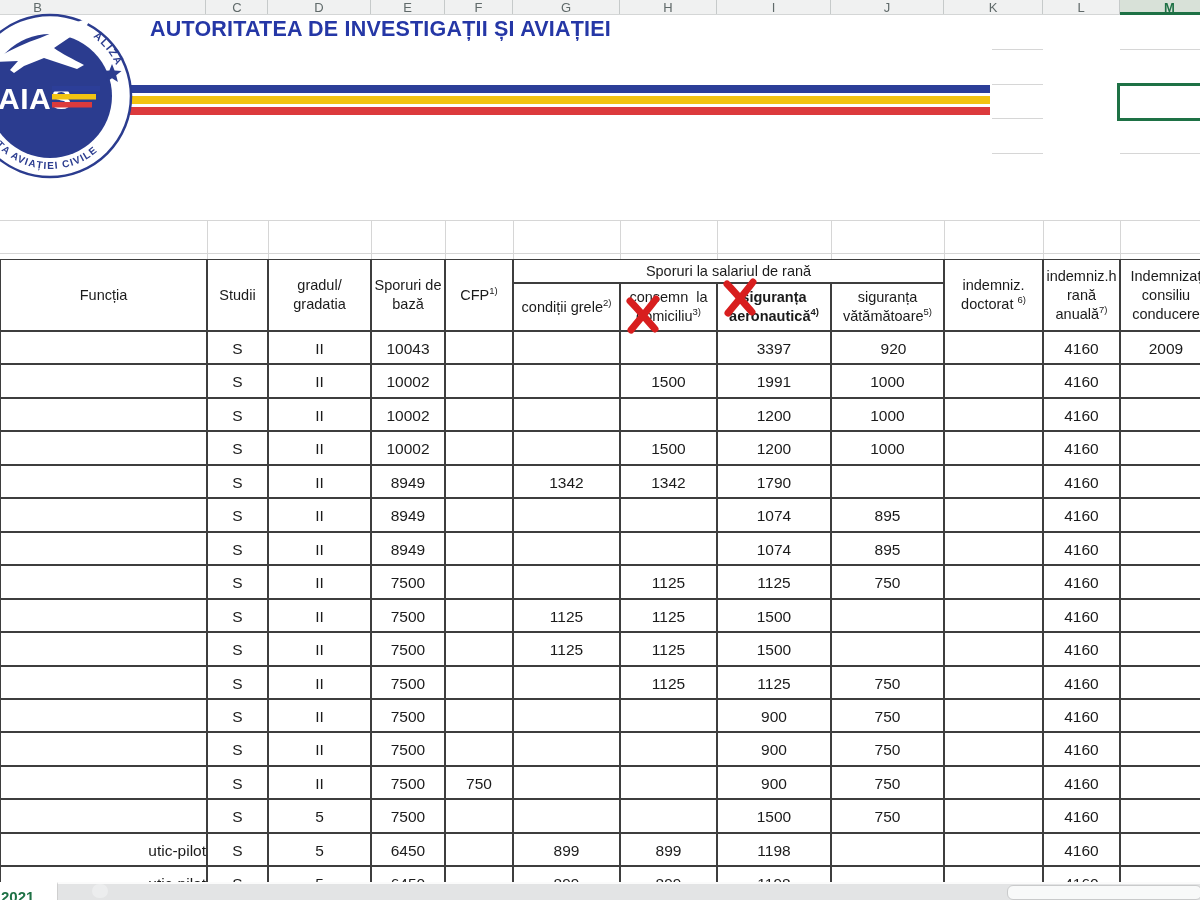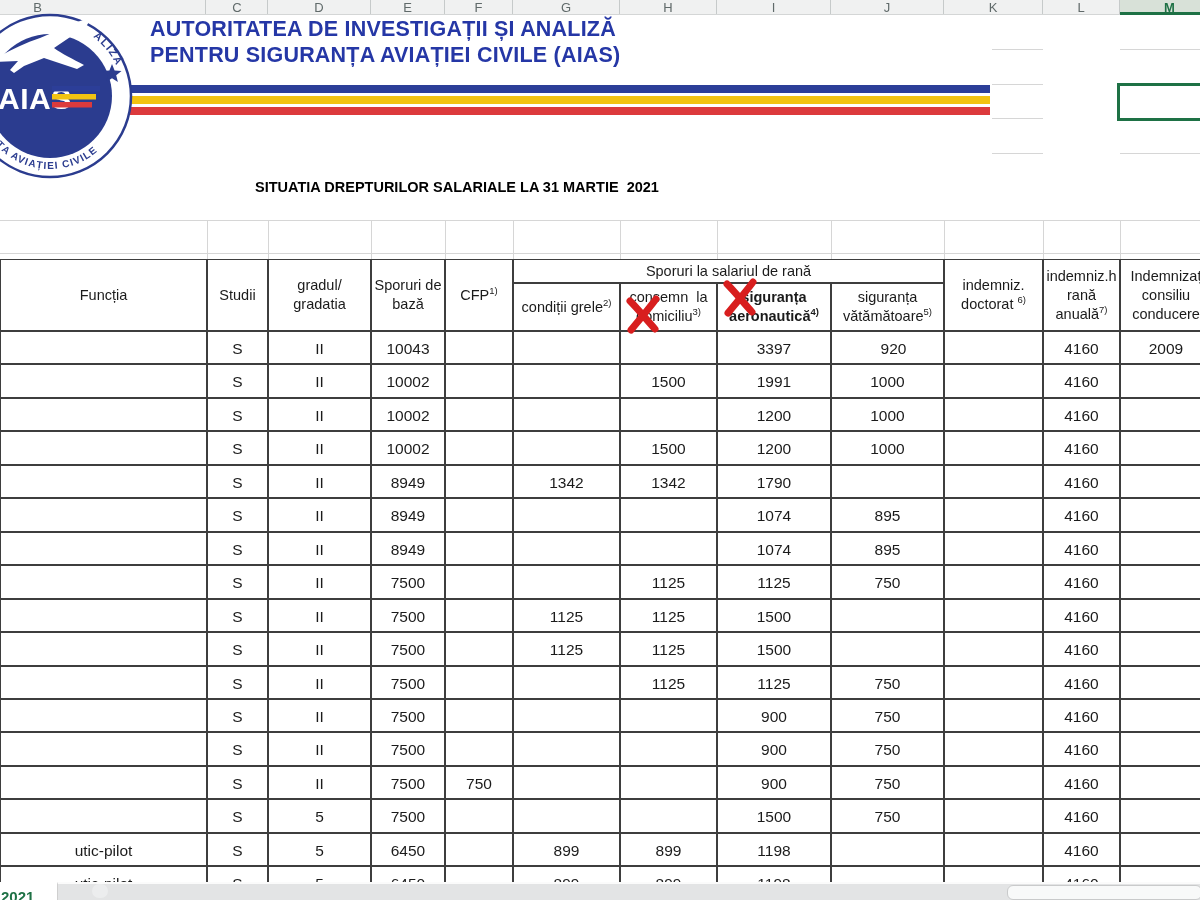--- a/index.html
+++ b/index.html
@@ -20,21 +20,21 @@
   
   .banner-title{left:150px;color:#2537A6;font-weight:bold;font-size:21.5px;letter-spacing:.2px;white-space:nowrap;}
   .stripe{left:122px;width:868px;height:8px;}
   
   #doc-title{left:255px;top:179px;font-size:14.5px;font-weight:bold;color:#000;white-space:nowrap;}
   
   .tcell{box-sizing:border-box;border:1px solid #3e3e3e;background:#fff;overflow:hidden;}
   .tcell .inner{width:100%;height:100%;display:flex;flex-direction:column;align-items:center;justify-content:center;
                 font-size:14.5px;line-height:19px;text-align:center;}
   .dcell{box-sizing:border-box;border:1px solid #3e3e3e;background:#fff;font-size:15.5px;text-align:center;overflow:hidden;white-space:nowrap;}
-  .dcell.left{text-align:center;}
+  .dcell.left{text-align:right;}
   sup{font-size:9.5px;line-height:0;}
   
   #scrollbar{left:57px;top:882px;width:1143px;height:18px;background:#E3E4E5;border-top:2px solid #FBFBFB;
              border-left:1px solid #CFCFCF;box-sizing:border-box;}
   #scroll-thumb{left:1007px;top:885px;width:193px;height:13px;background:#F8F9F9;border:1px solid #C9CACB;border-radius:6px;}
   #scroll-ghost{left:92px;top:884px;width:16px;height:14px;background:#ECEDEE;border-radius:8px;}
   #tab-area{left:0;top:882px;width:57px;height:18px;background:#fff;}
   #sheet-tab{left:1px;top:888px;font-size:15px;font-weight:bold;color:#1E7145;white-space:nowrap;}
   .xmark{pointer-events:none;}
 </style>
@@ -80,22 +80,21 @@
       <div class="grid-v" style="left: 944px; top: 220px; height: 39px; position: absolute;"></div>
       <div class="grid-v" style="left: 1043px; top: 220px; height: 39px; position: absolute;"></div>
       <div class="grid-v" style="left: 1120px; top: 220px; height: 39px; position: absolute;"></div>
     </div>
   <div class="abs" id="sel-cell" style="left:1117px;top:83px;width:115px;height:38px;"></div>
 
   <div class="abs stripe" style="top:85px;background:#2C3E98;"></div>
   <div class="abs stripe" style="top:96px;background:#F2C312;"></div>
   <div class="abs stripe" style="top:106.5px;background:#DC3A3C;"></div>
 
-  <div class="abs banner-title" style="top:17px;">AUTORITATEA DE INVESTIGAȚII ȘI ANALIZĂ</div>
-  <div class="abs banner-title" style="top:43px;">PENTRU SIGURANȚA AVIAȚIEI CIVILE (AIAS)</div>
+  <div class="abs banner-title" style="top:17px;">AUTORITATEA DE INVESTIGAȚII ȘI AVIAȚIEI</div>
 
   <svg class="abs" style="left:-40px;top:8px;" width="180" height="180" viewBox="0 0 180 180">
     <circle cx="90" cy="88" r="81" fill="#ffffff" stroke="#2B3C8F" stroke-width="2.5"></circle>
     <circle cx="90" cy="88" r="62" fill="#2B3C8F"></circle>
     <defs>
       <path id="ringBottom" d="M 17 88 A 73 73 0 0 0 163 88"></path>
       <path id="ringTop" d="M 17 88 A 73 73 0 0 1 163 88"></path>
     </defs>
     <text font-size="10" font-weight="bold" fill="#2B3C8F" letter-spacing="1.2">
       <textPath href="#ringBottom" startOffset="16%">ANȚA AVIAȚIEI CIVILE</textPath>
@@ -107,21 +106,20 @@
     <path d="M30 54 C 44 45, 62 36, 80 30 L 120 13 C 128 10, 132 13, 125 19 L 94 40
              C 102 46, 113 51, 124 57 L 117 61 L 84 50 L 64 58 L 54 65 L 50 62 L 58 53 Z" fill="#ffffff"></path>
     <text x="38" y="101" font-size="30" font-weight="bold" fill="#ffffff" letter-spacing="0.5">AIAS</text>
     <g>
       <rect x="92" y="78" width="48" height="5.5" fill="#2C3E98"></rect>
       <rect x="92" y="86" width="44" height="5.5" fill="#F2C312"></rect>
       <rect x="92" y="94" width="40" height="5.5" fill="#DC3A3C"></rect>
     </g>
   </svg>
 
-  <div class="abs" id="doc-title">SITUATIA DREPTURILOR SALARIALE LA 31 MARTIE&nbsp; 2021</div>
 
   <div class="abs" id="salary-table">
       <div class="tcell" style="left: 513px; top: 259px; width: 431px; height: 24px; position: absolute;">
         <div class="inner">
           <div>Sporuri la salariul de rană</div>
         </div>
       </div>
       <div class="tcell" style="left: 0px; top: 259px; width: 207px; height: 72px; position: absolute;">
         <div class="inner">
           <div>Funcția</div>

